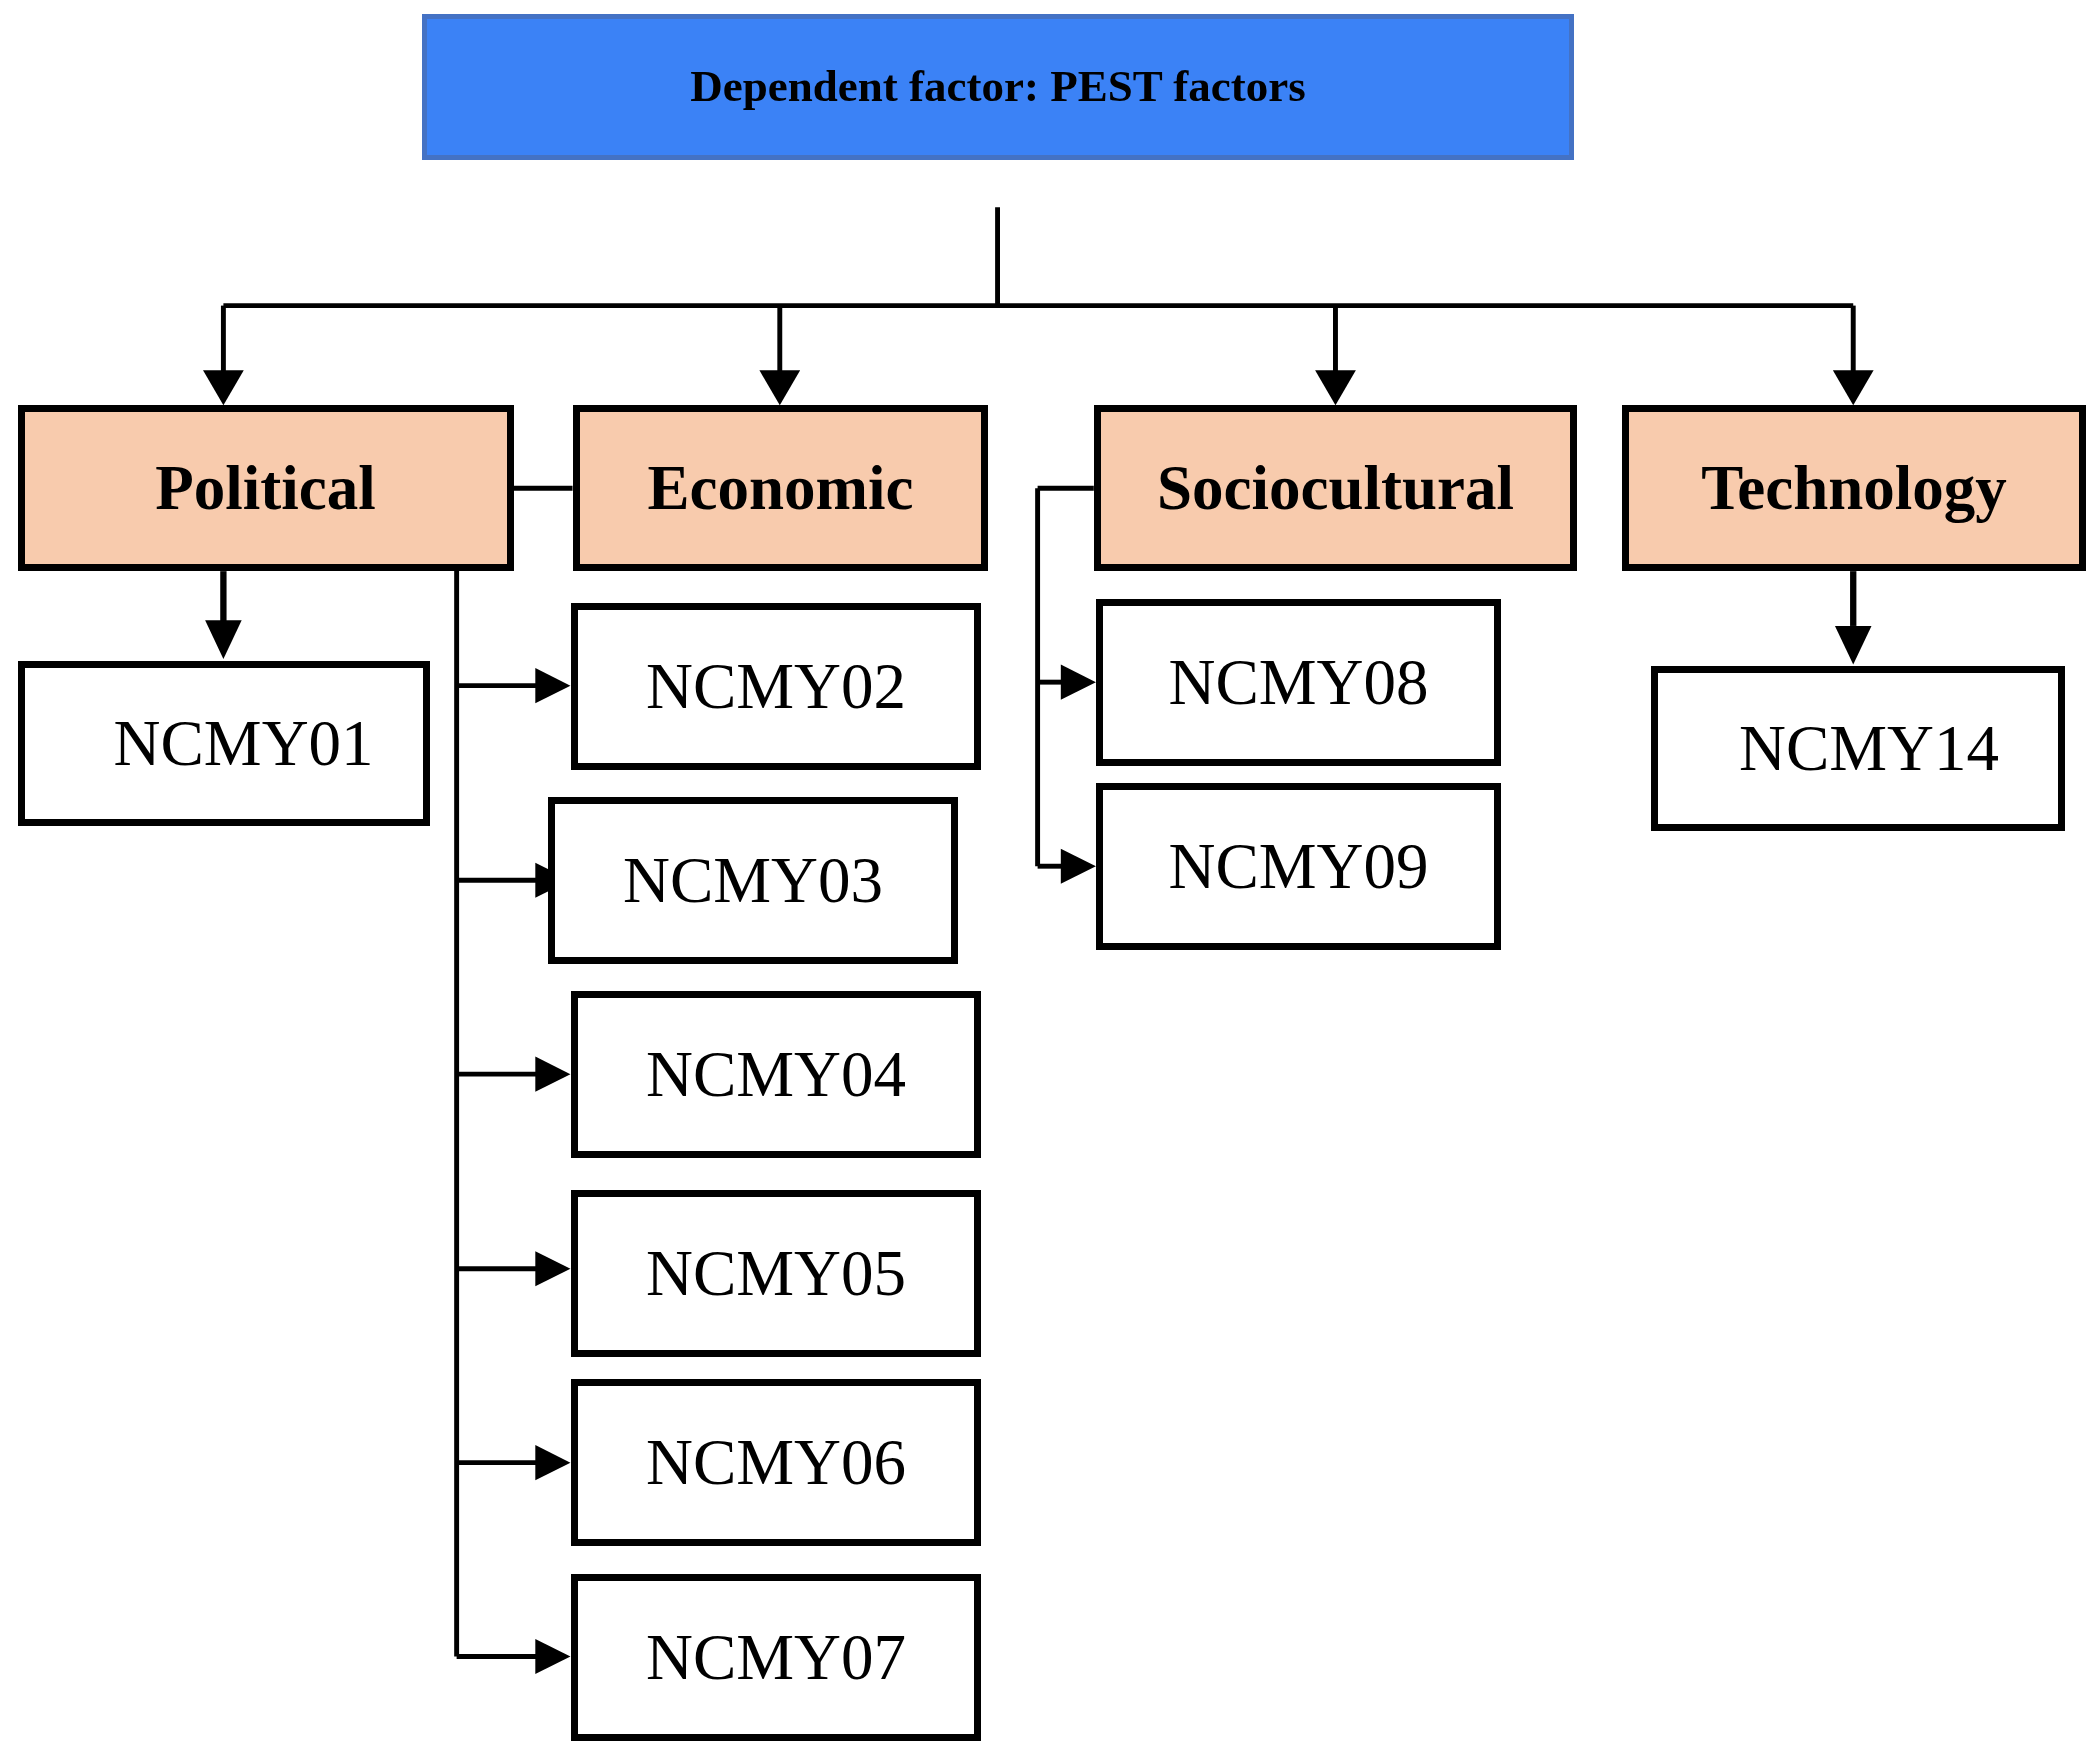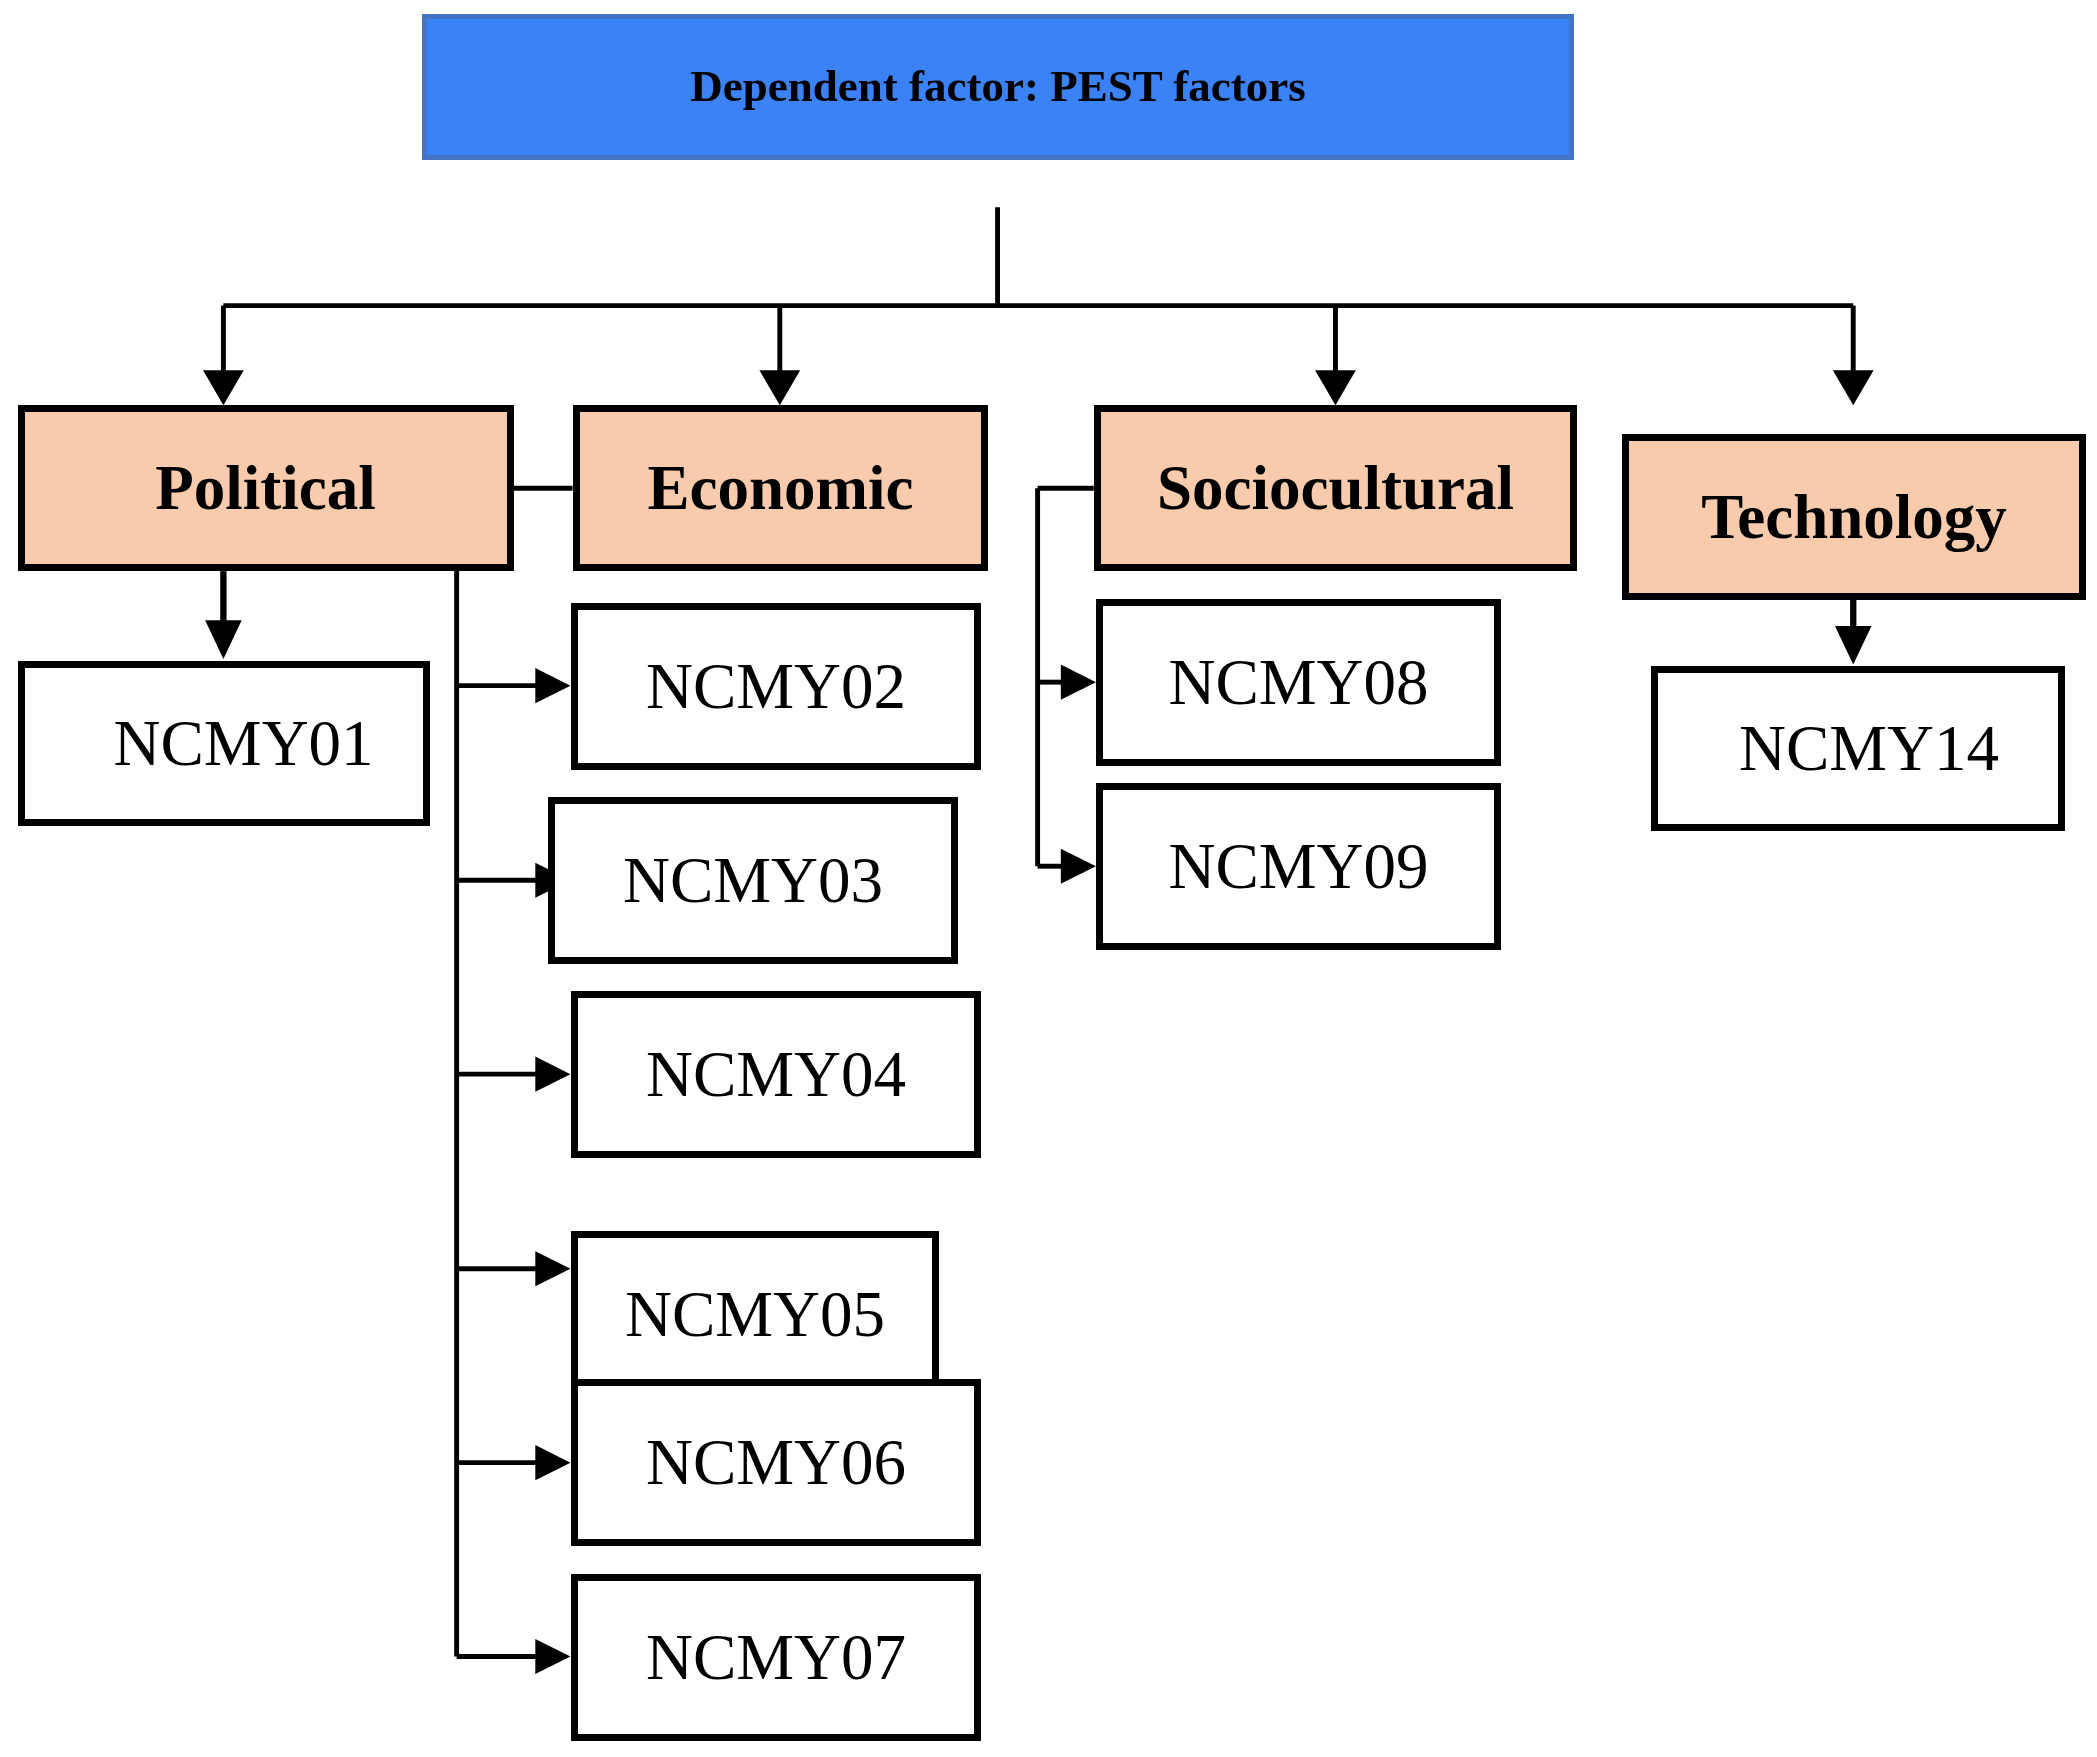--- a/index.html
+++ b/index.html
@@ -19,29 +19,29 @@
     font-weight:bold;font-size:45px;
   }
   .cat{
     top:405px;height:166px;
     background:#F8CBAD;border:7px solid #000;
     font-weight:bold;font-size:63px;
   }
   #cat-political{left:17.6px;width:496px;}
   #cat-economic{left:573px;width:415px;}
   #cat-sociocultural{left:1094px;width:483px;}
-  #cat-technology{left:1622px;width:464px;margin-top:29px;}
+  #cat-technology{left:1622px;width:464px;}
   .leaf{
     background:#ffffff;border:7px solid #000;font-size:65px;
   }
   #leaf-ncmy01{left:17.6px;top:661px;width:412px;height:165px;padding-left:40px;}
   #leaf-ncmy02{left:571px;top:603px;width:410px;height:167px;}
   #leaf-ncmy03{left:548px;top:797px;width:410px;height:167px;}
   #leaf-ncmy04{left:571px;top:991px;width:410px;height:167px;}
-  #leaf-ncmy05{left:571px;top:1231px;width:368px;height:167px;}
+  #leaf-ncmy05{left:571px;top:1190px;width:410px;height:167px;}
   #leaf-ncmy06{left:571px;top:1379px;width:410px;height:167px;}
   #leaf-ncmy07{left:571px;top:1574px;width:410px;height:167px;}
   #leaf-ncmy08{left:1096px;top:599px;width:405px;height:167px;}
   #leaf-ncmy09{left:1096px;top:783px;width:405px;height:167px;}
   #leaf-ncmy14{left:1651px;top:666px;width:414px;height:165px;padding-left:22px;}
 </style>
 </head>
 <body>
 
 <svg id="connectors" viewBox="0 0 2985 2501" xmlns="http://www.w3.org/2000/svg">

